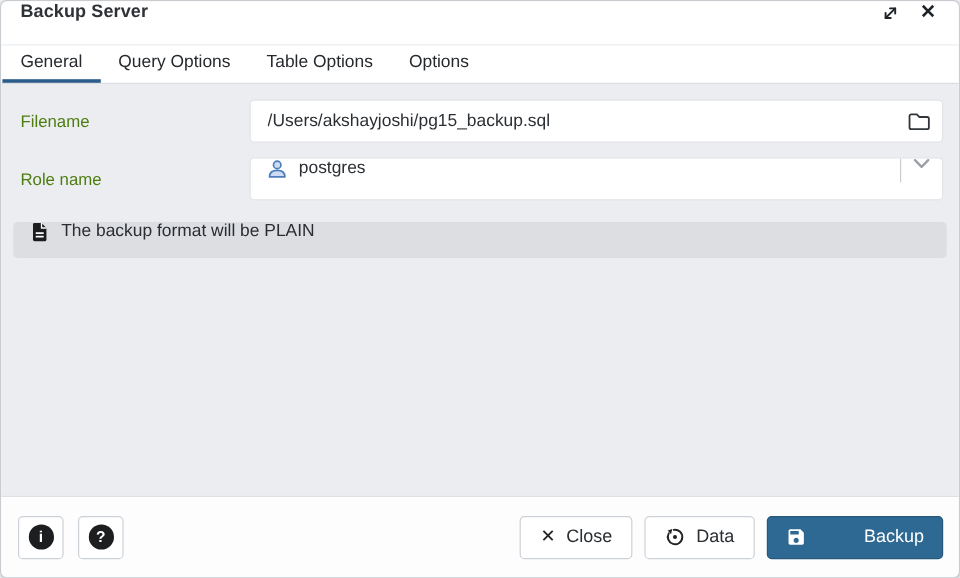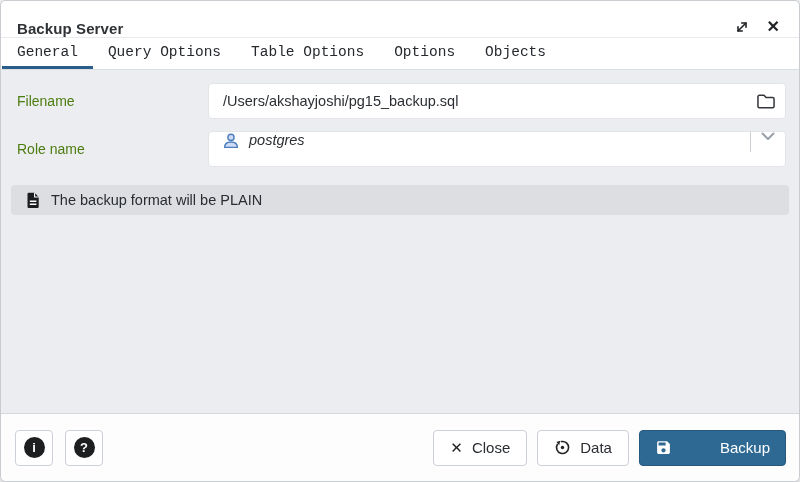--- a/index.html
+++ b/index.html
@@ -23,41 +23,41 @@
     border-radius:6px;
     overflow:hidden;
     display:flex;flex-direction:column;
     box-shadow:0 1px 4px rgba(0,0,0,.18);
   }
   
   .titlebar{
     flex:none;height:37px;
     background:#fff;
     border-bottom:1px solid #e7e9ec;
-    display:flex;align-items:flex-end;
+    display:flex;align-items:flex-start;
     padding:0 17px 0 16px;
   }
   .title{
     font-size:15px;font-weight:700;color:#2e3236;letter-spacing:.1px;
   }
   .titlebar-actions{margin-left:auto;display:flex;align-items:center;gap:13px;}
   .tb-btn{background:none;border:none;padding:2px;cursor:pointer;display:flex;align-items:center;color:#1f2326;}
   .close-glyph{font-size:16px;font-weight:700;color:#1f2326;line-height:1;}
   
   .tabbar{
     flex:none;height:32px;
     background:#fff;
     border-bottom:1px solid #dadde1;
     display:flex;align-items:stretch;
     padding-left:1px;
   }
   .tab{
     background:none;border:none;cursor:pointer;
     padding:0 15px 0 15px;
-    font-family:Liberation Mono, monospace;font-size:14.5px;color:#26292d;
+    font-family:Liberation Sans, sans-serif;font-size:14.5px;color:#26292d;
     display:flex;align-items:center;
     border-bottom:3px solid transparent;
   }
   .tab.active{border-bottom-color:var(--underline);}
   
   .content{
     flex:1;background:var(--content-bg);
   }
   .row{
     display:flex;align-items:center;
@@ -78,28 +78,28 @@
     font-family:inherit;font-size:14.5px;color:#2b2f33;
     padding:0 6px 0 14px;
   }
   .icon-slot-btn{
     flex:none;width:38px;height:100%;
     background:none;border:none;cursor:pointer;
     display:flex;align-items:center;justify-content:center;color:#33373b;
   }
   .select{cursor:pointer;}
   .select-user{flex:none;display:flex;align-items:center;margin-left:13px;}
-  .select-value{flex:1;font-size:14.5px;color:#2b2f33;margin-left:9px;font-style:italic;}
+  .select-value{flex:1;font-size:14.5px;color:#2b2f33;margin-left:9px;}
   .select-divider{flex:none;width:1px;height:20px;background:#c9ccd1;}
   .select-caret{flex:none;width:34px;display:flex;align-items:center;justify-content:center;color:#9aa0a6;}
   
   .notice{
     margin:18px 10px 0 10px;height:30px;
     background:var(--notice-bg);border-radius:4px;
-    display:flex;align-items:center;gap:11px;
+    display:flex;align-items:flex-start;gap:11px;
     padding:0 15px;
     font-size:14.5px;color:#292c30;
   }
   
   .footer{
     flex:none;height:68px;
     background:#fdfdfe;
     border-top:1px solid #d6d9dd;
     display:flex;align-items:center;
     padding:0 13px 0 14px;gap:12px;
@@ -149,21 +149,20 @@
         <span class="close-glyph">✕</span>
       </button>
     </span>
   </div>
 
   <div class="tabbar">
     <button class="tab active">General</button>
     <button class="tab">Query Options</button>
     <button class="tab">Table Options</button>
     <button class="tab">Options</button>
-    <button class="tab">Objects</button>
   </div>
 
   <div class="content">
 
     <div class="row">
       <span class="row-label">Filename</span>
       <div class="control">
         <input class="filename-input" type="text" value="/Users/akshayjoshi/pg15_backup.sql" style="">
         <button class="icon-slot-btn">
           <span>

